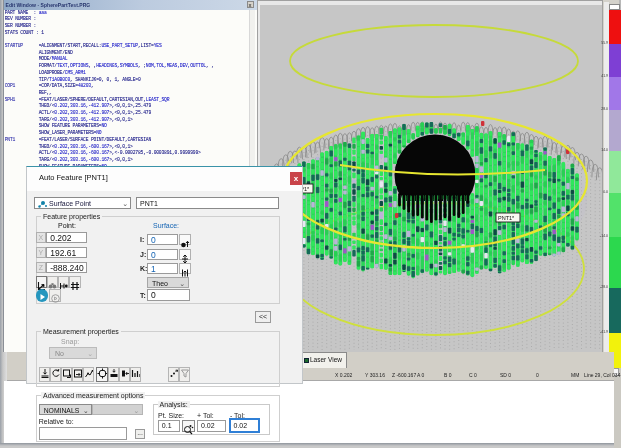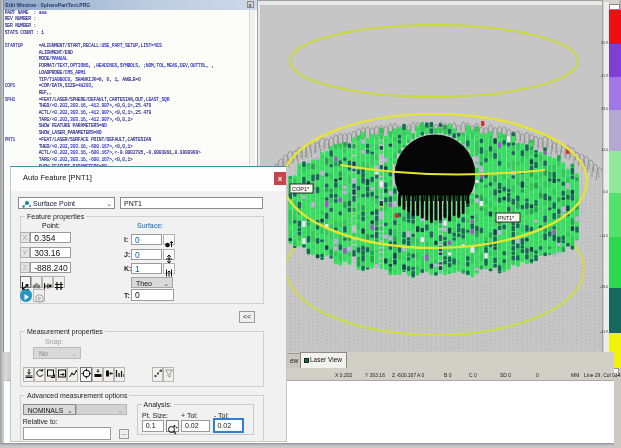--- a/index.html
+++ b/index.html
@@ -1627,21 +1627,21 @@
   <span class="abs" style="left:385px;top:3.5px">Z  -600.167</span>
   <span class="abs" style="left:410px;top:3.5px">A  0</span>
   <span class="abs" style="left:437px;top:3.5px">B  0</span>
   <span class="abs" style="left:462px;top:3.5px">C  0</span>
   <span class="abs" style="left:493px;top:3.5px">SD  0</span>
   <span class="abs" style="left:529px;top:3.5px">0</span>
   <span class="abs" style="left:564px;top:3.5px">MM</span>
   <span class="abs" style="left:577px;top:3.5px">Line 29, Col 034</span>
 </div>
 
-<div class="abs" style="left:10px;top:166px;width:277px;height:276px;background:#f1f1f1;border:1px solid #c2c6c9;border-top:1px solid #3a93a8">
+<div class="abs" style="left:26px;top:166px;width:277px;height:218px;background:#f1f1f1;border:1px solid #c2c6c9;border-top:1px solid #3a93a8">
   <div class="abs" style="left:0;top:0;width:275px;height:24px;background:#fdfdfd"></div>
   <span class="abs" style="left:12px;top:6px;font-size:7.5px;color:#111">Auto Feature [PNT1]</span>
   <div class="abs" style="left:263px;top:5px;width:12px;height:13px;background:#c9444a;color:#fff;font-size:8px;font-weight:bold;text-align:center;line-height:13px">x</div>
 
   <div class="abs" style="left:7px;top:30px;width:97px;height:12px;background:#fff;border:1px solid #8a8a8a">
     <svg class="abs" style="left:3px;top:2px" width="9" height="8">
         <circle cx="5" cy="3" r="2" fill="#1382a8"></circle>
         <circle cx="1.5" cy="6.5" r="1.2" fill="#1382a8"></circle>
         <circle cx="8" cy="6" r="1" fill="#1382a8"></circle>
         <line x1="5" y1="3" x2="1.5" y2="6.5" stroke="#1382a8" stroke-width="0.5"></line>
@@ -1650,23 +1650,23 @@
     <span style="position:absolute;right:2px;top:2px;font-size:7px;color:#555">⌄</span>
   </div>
   <div class="abs" style="left:109px;top:30px;width:143px;height:12px;background:#fff;border:1px solid #8a8a8a;font-size:7px;color:#111;padding:2px 0 0 3px">PNT1</div>
 
   <div class="grp" style="left:9px;top:49px;width:244px;height:88px;">
       <span style="background:#f1f1f1">Feature properties</span>
     </div>
   <span class="lblb" style="left:31px;top:55px;color:#111">Point:</span>
   <span class="lblb" style="left:126px;top:55px;color:#1464b4">Surface:</span>
   <div class="abs" style="left:8.7px;top:65px;width:10.5px;height:11px;background:#e4e4e4;border:1px solid #b0b0b0;color:#aaa;font-size:7px;text-align:center;line-height:10px">X</div>
-  <div class="fld" style="left:19.2px;top:65px;width:40.5px;height:11px;line-height:10px">0.354</div>
+  <div class="fld" style="left:19.2px;top:65px;width:40.5px;height:11px;line-height:10px">0.202</div>
   <div class="abs" style="left:8.7px;top:80px;width:10.5px;height:11px;background:#e4e4e4;border:1px solid #b0b0b0;color:#aaa;font-size:7px;text-align:center;line-height:10px">Y</div>
-  <div class="fld" style="left:19.2px;top:80px;width:40.5px;height:11px;line-height:10px">303.16</div>
+  <div class="fld" style="left:19.2px;top:80px;width:40.5px;height:11px;line-height:10px">192.61</div>
   <div class="abs" style="left:8.7px;top:95px;width:10.5px;height:11px;background:#e4e4e4;border:1px solid #b0b0b0;color:#aaa;font-size:7px;text-align:center;line-height:10px">Z</div>
   <div class="fld" style="left:19.2px;top:95px;width:40.5px;height:11px;line-height:10px">-888.240</div>
   <span class="lblb" style="left:113px;top:69px;font-weight:bold">I:</span>
   <div class="fld" style="left:120px;top:67px;width:31px;height:11px;line-height:10px;color:#1464b4">0</div>
   <div class="abs" style="left:152px;top:67px;width:11.5px;height:11px;background:#fafafa;border:1px solid #b0b0b0;text-align:center"><svg width="10" height="10">
         <circle cx="3.5" cy="6" r="2.3" fill="#111"></circle>
         <path d="M7.5 8 V2.5 M6 4 l1.5 -1.7 1.5 1.7" stroke="#111" stroke-width="1" fill="none"></path>
       </svg></div>
   <span class="lblb" style="left:113px;top:83.5px;font-weight:bold">J:</span>
   <div class="fld" style="left:120px;top:81.5px;width:31px;height:11px;line-height:10px;color:#1464b4">0</div>

